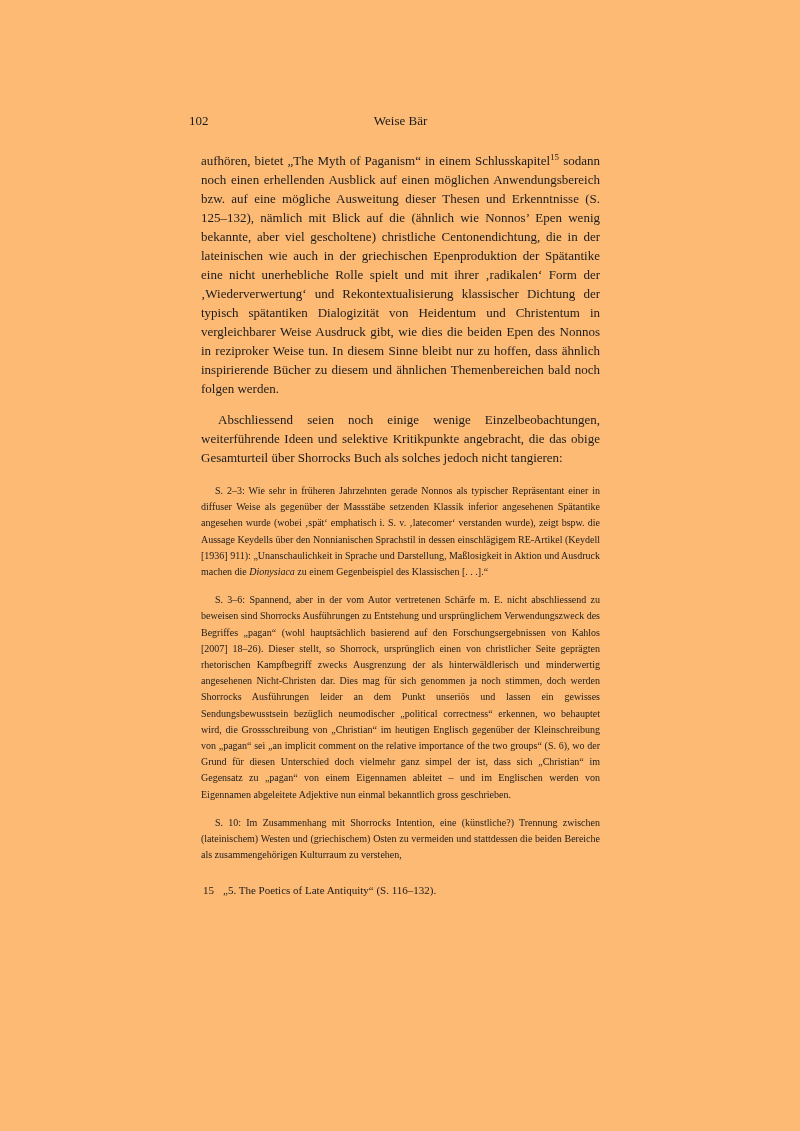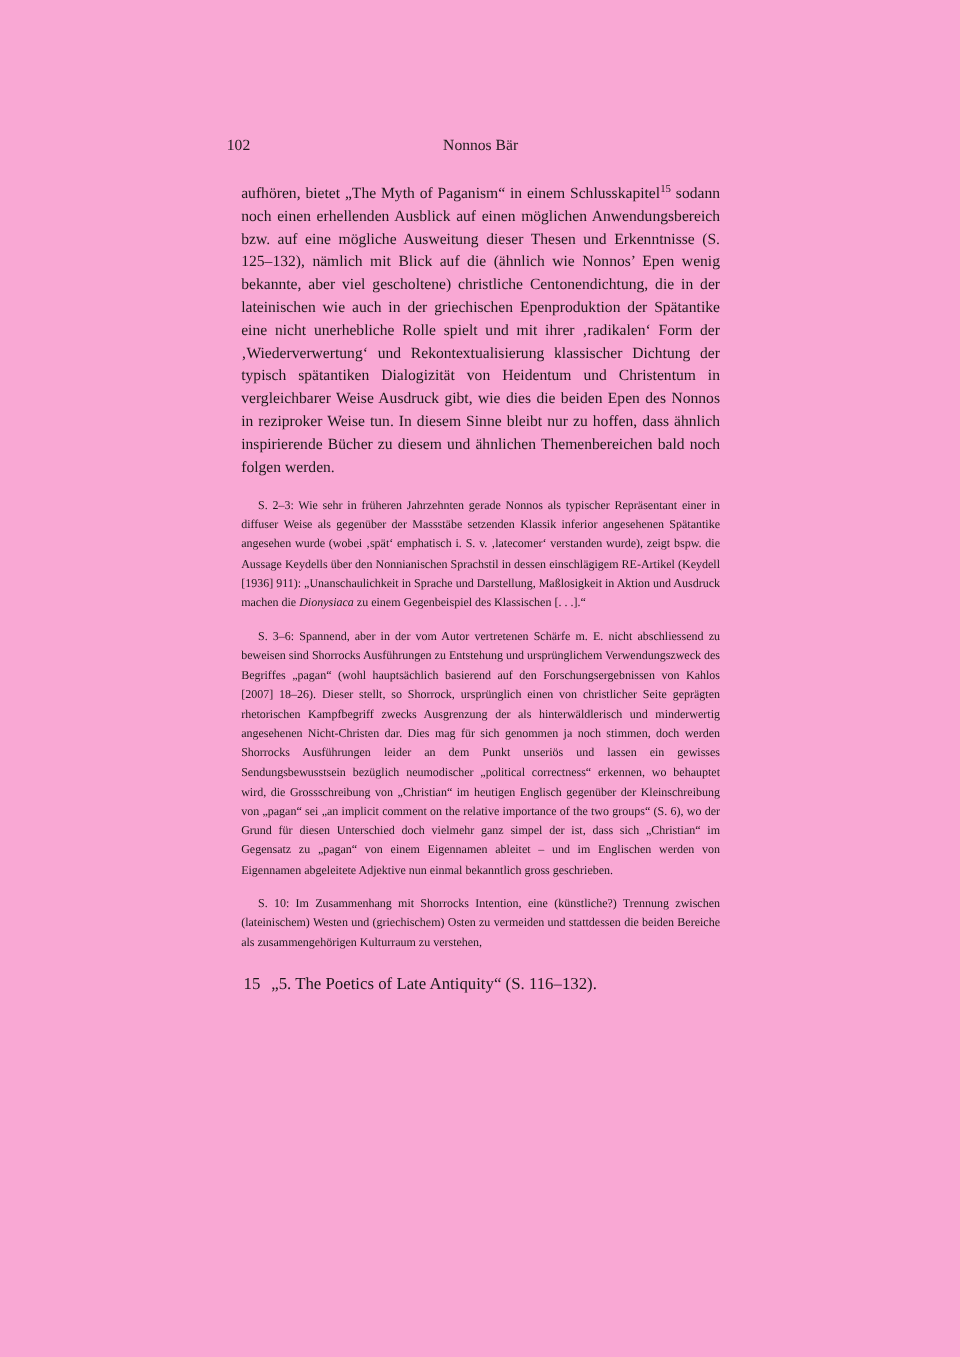--- a/index.html
+++ b/index.html
@@ -4,21 +4,21 @@
 <style>
   html, body {
     margin: 0;
     padding: 0;
     background: #ffffff;
   }
   .page {
     width: 800px;
     height: 1131px;
     position: relative;
-    background: #f9a8d4;
+    background: #fdba74;
     color: #1b1b1b;
     font-family: "Liberation Serif", "DejaVu Serif", serif;
     overflow: hidden;
   }
   .column {
     position: absolute;
     left: 189px;
     top: 112px;
     width: 423px;
   }
@@ -60,43 +60,44 @@
   }
   .note {
     margin: 0;
     text-indent: 14px;
     hyphens: auto;
     -webkit-hyphens: auto;
   }
   .note .ital { font-style: italic; }
   .footnote-area {
     margin-top: 19px;
-    font-size: 14px;
+    font-size: 11px;
     line-height: 16px;
   }
   .fn-num {
     margin-left: 14px;
     margin-right: 9px;
   }
 </style>
 </head>
 <body>
 
 <div class="page">
   <div class="column">
 
     <header class="page-header">
       <span class="page-number">102</span>
-      <span class="running-title">Nonnos Bär</span>
+      <span class="running-title">Weise Bär</span>
     </header>
 
     <main class="body-text">
 
       <p class="para" lang="de"><span>aufhören, bietet „The Myth of Paganism“ in einem Schlusskapitel</span><sup class="fn-ref">15</sup><span> sodann noch einen erhellenden Ausblick auf einen möglichen Anwendungsbereich bzw. auf eine mögliche Ausweitung dieser Thesen und Erkenntnisse (S. 125–132), nämlich mit Blick auf die (ähnlich wie Nonnos’ Epen wenig bekannte, aber viel gescholtene) christliche Centonendichtung, die in der lateinischen wie auch in der griechischen Epenproduktion der Spätantike eine nicht unerhebliche Rolle spielt und mit ihrer ‚radikalen‘ Form der ‚Wiederverwertung‘ und Rekontextualisierung klassischer Dichtung der typisch spätantiken Dialogizität von Heidentum und Christentum in vergleichbarer Weise Ausdruck gibt, wie dies die beiden Epen des Nonnos in reziproker Weise tun. In diesem Sinne bleibt nur zu hoffen, dass ähnlich inspirierende Bücher zu diesem und ähnlichen Themenbereichen bald noch folgen werden.</span></p>
 
+      <p class="para indent" lang="de">Abschliessend seien noch einige wenige Einzelbeobachtungen, weiterführende Ideen und selektive Kritikpunkte angebracht, die das obige Gesamturteil über Shorrocks Buch als solches jedoch nicht tangieren:</p>
 
       <section class="notes">
 
         <p class="note" lang="de"><span>S. 2–3: Wie sehr in früheren Jahrzehnten gerade Nonnos als typischer Repräsentant einer in diffuser Weise als gegenüber der Massstäbe setzenden Klassik inferior angesehenen Spätantike angesehen wurde (wobei ‚spät‘ emphatisch i. S. v. ‚latecomer‘ verstanden wurde), zeigt bspw. die Aussage Keydells über den Nonnianischen Sprachstil in dessen einschlägigem RE-Artikel (Keydell [1936] 911): „Unanschaulichkeit in Sprache und Darstellung, Maßlosigkeit in Aktion und Ausdruck machen die </span><span class="ital">Dionysiaca</span><span> zu einem Gegenbeispiel des Klassischen [. . .].“</span></p>
 
         <p class="note" lang="de">S. 3–6: Spannend, aber in der vom Autor vertretenen Schärfe m. E. nicht abschliessend zu beweisen sind Shorrocks Ausführungen zu Entstehung und ursprünglichem Verwendungszweck des Begriffes „pagan“ (wohl hauptsächlich basierend auf den Forschungsergebnissen von Kahlos [2007] 18–26). Dieser stellt, so Shorrock, ursprünglich einen von christlicher Seite geprägten rhetorischen Kampfbegriff zwecks Ausgrenzung der als hinterwäldlerisch und minderwertig angesehenen Nicht-Christen dar. Dies mag für sich genommen ja noch stimmen, doch werden Shorrocks Ausführungen leider an dem Punkt unseriös und lassen ein gewisses Sendungsbewusstsein bezüglich neumodischer „political correctness“ erkennen, wo behauptet wird, die Grossschreibung von „Christian“ im heutigen Englisch gegenüber der Kleinschreibung von „pagan“ sei „an implicit comment on the relative importance of the two groups“ (S. 6), wo der Grund für diesen Unterschied doch vielmehr ganz simpel der ist, dass sich „Christian“ im Gegensatz zu „pagan“ von einem Eigennamen ableitet – und im Englischen werden von Eigennamen abgeleitete Adjektive nun einmal bekanntlich gross geschrieben.</p>
 
         <p class="note" lang="de">S. 10: Im Zusammenhang mit Shorrocks Intention, eine (künstliche?) Trennung zwischen (lateinischem) Westen und (griechischem) Osten zu vermeiden und stattdessen die beiden Bereiche als zusammengehörigen Kulturraum zu verstehen,</p>
 
       </section>

